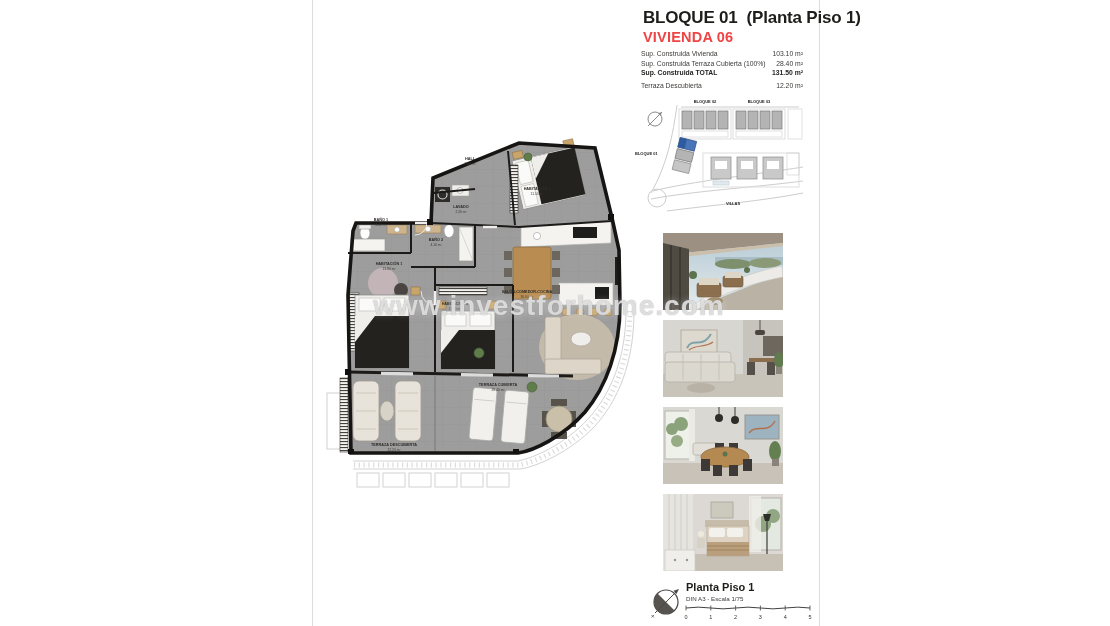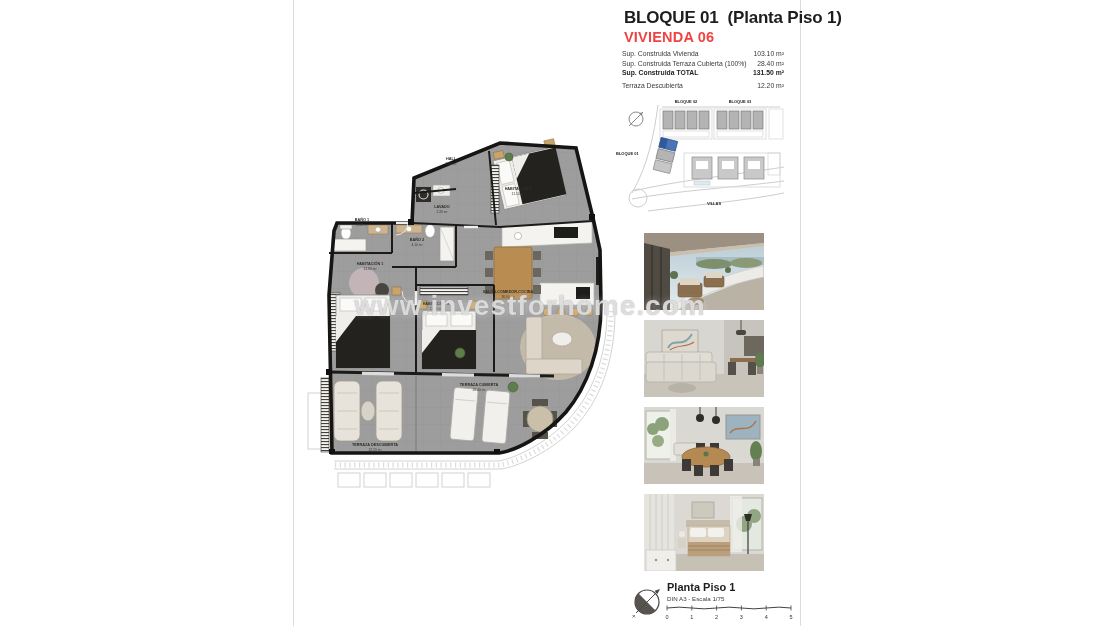--- a/index.html
+++ b/index.html
@@ -1,18 +1,18 @@
 <!DOCTYPE html>
 <html><head>
 <meta charset="utf-8">
 <style>
   html,body{margin:0;padding:0;background:#fff;}
   .page{position:relative;width:1110px;height:626px;background:#ffffff;overflow:hidden;
         font-family:"Liberation Sans",sans-serif;}
-  .sheet{position:absolute;left:293px;top:0;width:506px;height:626px;background:#fff;
+  .sheet{position:absolute;left:312px;top:0;width:506px;height:626px;background:#fff;
          border-left:1px solid #dcdcdc;border-right:1px solid #dcdcdc;}
   .abs{position:absolute;}
   .title-line{left:330px;top:8px;font-size:17px;font-weight:bold;color:#1d1d1b;letter-spacing:-0.2px;white-space:nowrap;}
   .title-floor{margin-left:9px;}
   .unit-line{left:330px;top:29px;font-size:14.5px;font-weight:bold;color:#ef4444;letter-spacing:0.2px;}
   .surface-table{left:328px;top:49px;width:162px;}
   .srow{display:flex;justify-content:space-between;font-size:6.8px;line-height:9.6px;color:#3c3a37;}
   .srow .v{text-align:right;}
   .srow.total{font-weight:bold;color:#1d1d1b;}
   .srow.desc{margin-top:3px;}

